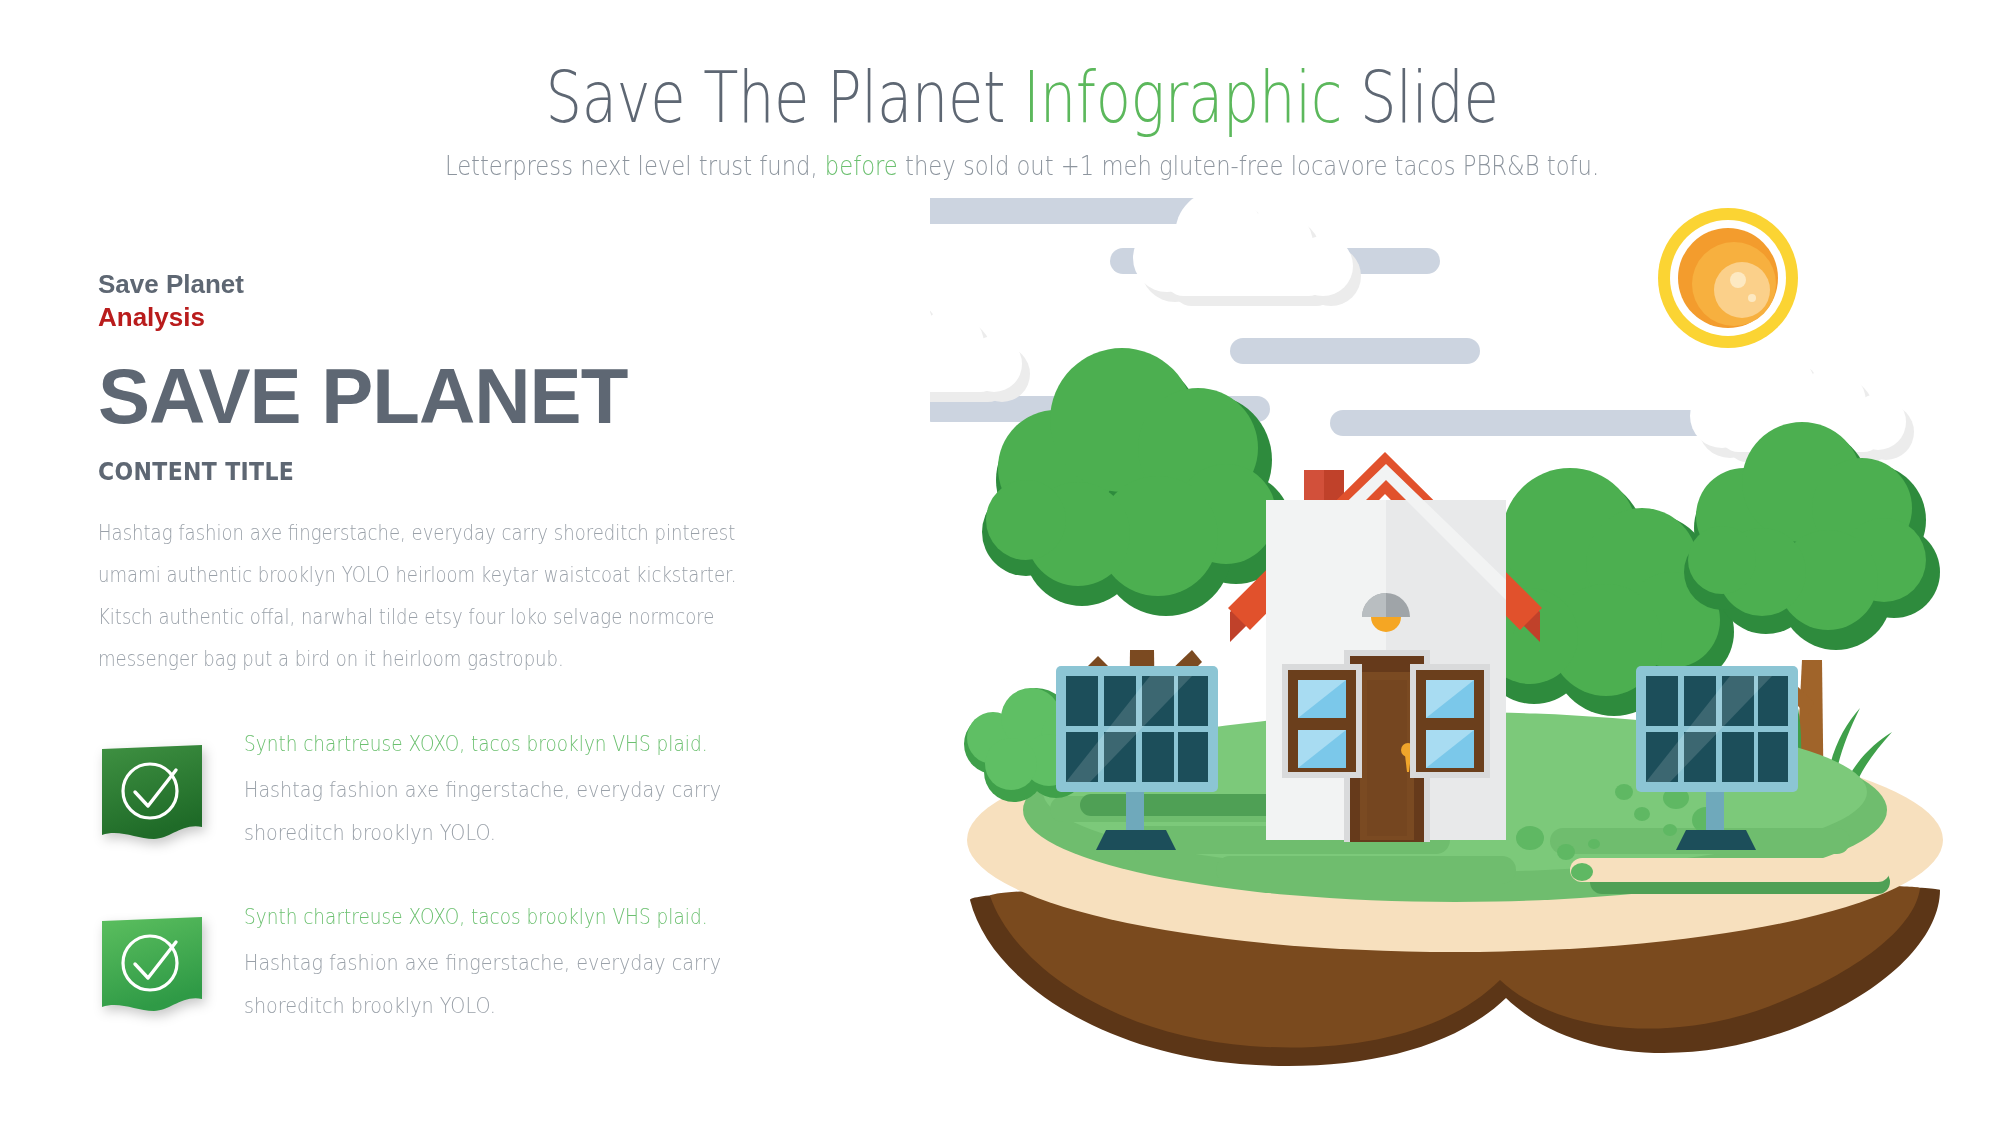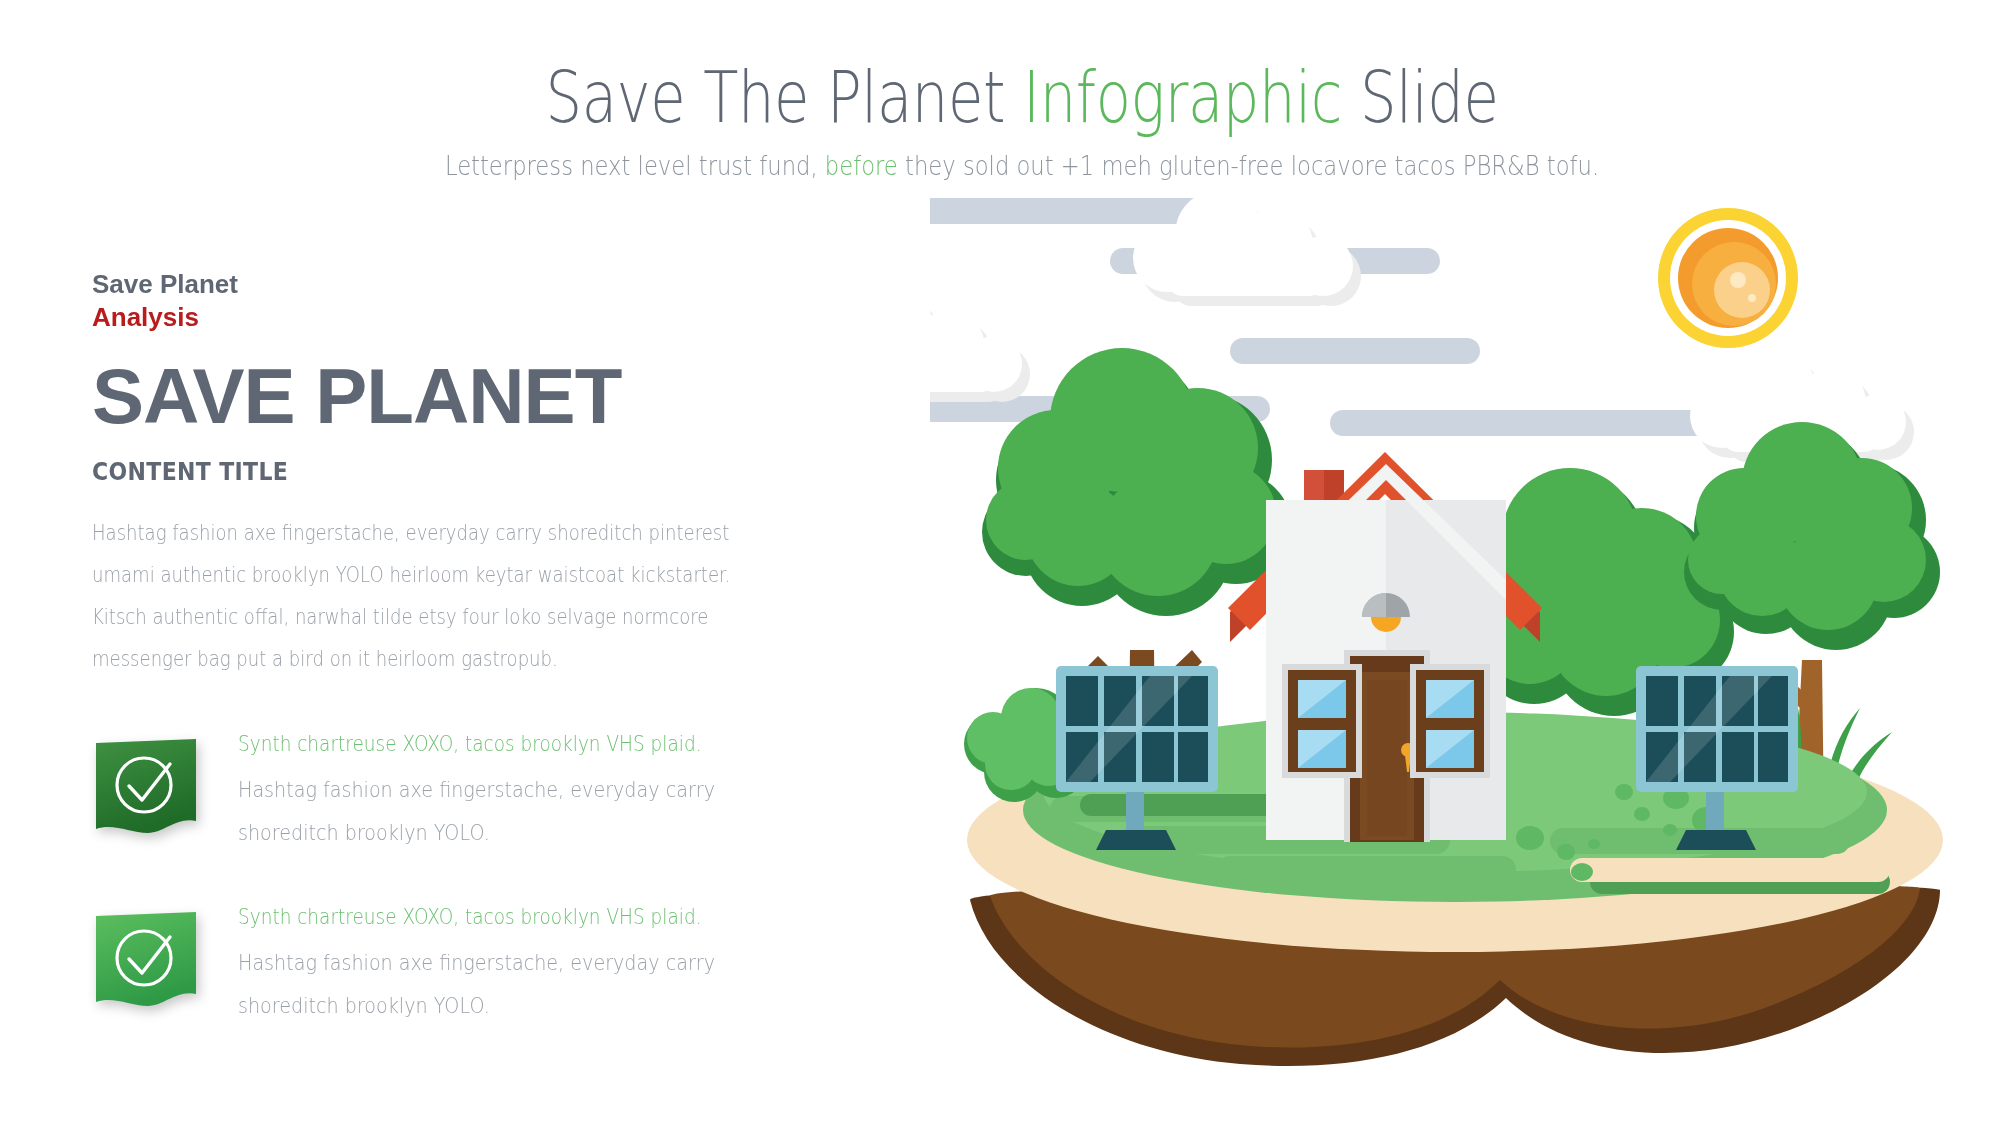--- a/index.html
+++ b/index.html
@@ -36,21 +36,21 @@
     font-weight: 300;
     font-size: 27px;
     color: #8d959e;
     transform: scaleX(0.84);
     transform-origin: center top;
     white-space: nowrap;
   }
   .deck-sub .accent { color: #6cc070; }
 
   
-  .content { position: absolute; left: 92px; top: 268px; width: 800px; }
+  .content { position: absolute; left: 98px; top: 268px; width: 800px; }
 
   .eyebrow {
     font-family: "Liberation Sans", sans-serif;
     font-weight: bold;
     font-size: 26px;
     line-height: 1.28;
     color: #5e6773;
   }
   .eyebrow .accent { color: #b91c1c; display: block; }
 
@@ -86,21 +86,21 @@
     color: #9aa1a9;
     transform: scaleX(0.86);
     transform-origin: left top;
   }
 
   
   .features { margin-top: 46px; }
   .feature {
     position: relative;
     display: flex;
-    align-items: center;
+    align-items: flex-end;
     margin-bottom: 44px;
   }
   .badge {
     position: relative;
     flex: 0 0 auto;
     width: 112px; height: 112px;
     margin-right: 34px;
     margin-top: 6px;
     filter: drop-shadow(3px 5px 6px rgba(0,0,0,0.22));
   }

